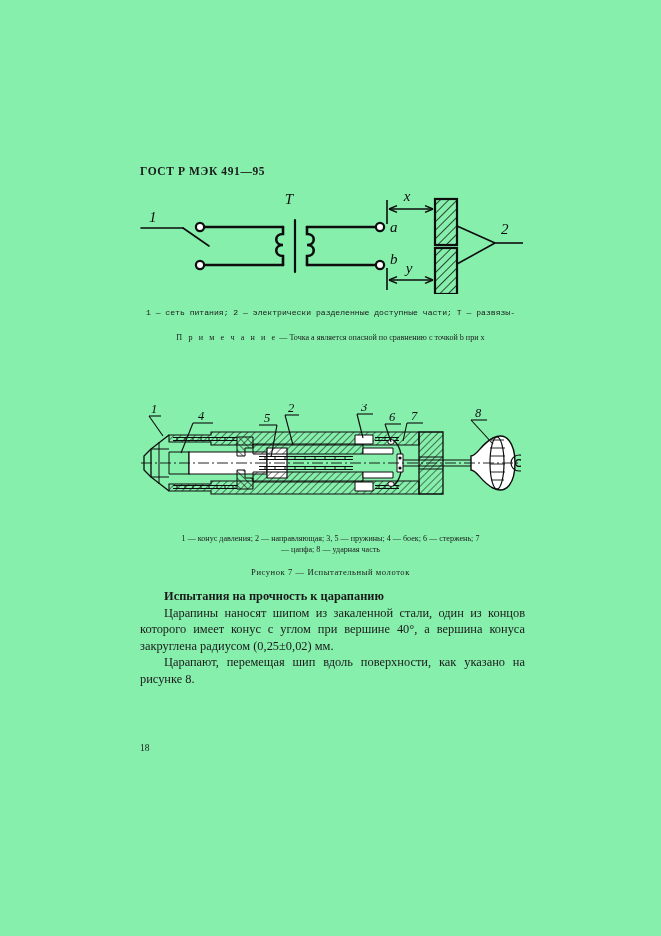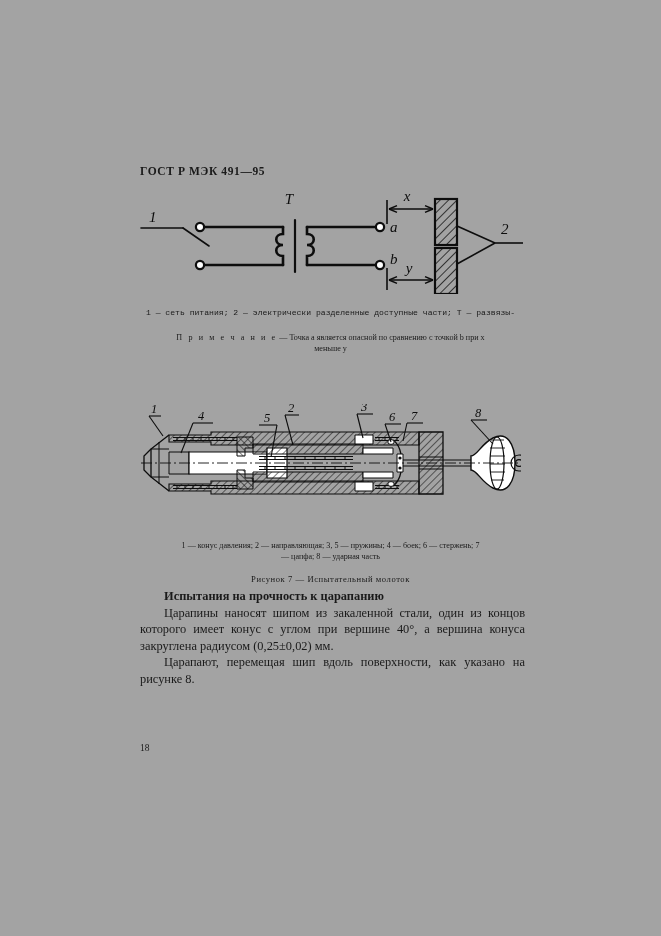--- a/index.html
+++ b/index.html
@@ -9,21 +9,21 @@
     background: #ffffff;
   }
   body {
     font-family: "Liberation Serif", "DejaVu Serif", serif;
     color: #1a1a1a;
   }
   #page {
     position: relative;
     width: 661px;
     height: 936px;
-    background: #a3a3a3;
+    background: #86efac;
     overflow: hidden;
   }
 
   
   .doc-header {
     position: absolute;
     left: 140px;
     top: 165px;
     font-family: "Liberation Serif", "DejaVu Serif", serif;
     font-weight: bold;
@@ -191,21 +191,20 @@
     </svg>
 
     <div class="legend" style="margin-top:14px;font-family:Liberation Mono, monospace;">
       <div>1 — сеть питания; 2 — электрически разделенные доступные части; T — развязы-</div>
     </div>
 
     <div class="note" style="margin-top:14px;">
       <div>
         <span class="sp">П р и м е ч а н и е</span><span> — Точка a является опасной по сравнению с точкой b при x</span>
       </div>
-      <div>меньше y</div>
     </div>
 
   </div>
 
   <div class="figure-block" id="figure-7-block">
 
     <svg class="figure-art" width="380" height="118" viewBox="0 0 380 118">
       <defs>
         <pattern id="h7" width="5" height="5" patternUnits="userSpaceOnUse" patternTransform="rotate(45)">
           <line x1="0" y1="0" x2="0" y2="5" stroke="#0d0d0d" stroke-width="1.1"></line>
@@ -330,21 +329,21 @@
       <text class="lbl-cal" x="10" y="9">1</text>
       <text class="lbl-cal" x="57" y="16">4</text>
       <text class="lbl-cal" x="123" y="18">5</text>
       <text class="lbl-cal" x="147" y="8">2</text>
       <text class="lbl-cal" x="220" y="7">3</text>
       <text class="lbl-cal" x="248" y="17">6</text>
       <text class="lbl-cal" x="270" y="16">7</text>
       <text class="lbl-cal" x="334" y="13">8</text>
     </svg>
 
-    <div class="legend" style="margin-top:19px;">
+    <div class="legend" style="margin-top:12px;">
       <div>1 — конус давления; 2 — направляющая; 3, 5 — пружины; 4 — боек; 6 — стержень; 7</div>
       <div>— цапфа; 8 — ударная часть</div>
     </div>
 
     <div class="fig-caption">Рисунок 7 — Испытательный молоток</div>
   </div>
 
   <div id="body-text">
     <h3>Испытания на прочность к царапанию</h3>
     <p>Царапины наносят шипом из закаленной стали, один из концов которого имеет конус с углом при вершине 40°, а вершина конуса закруглена радиусом (0,25±0,02) мм.</p>

